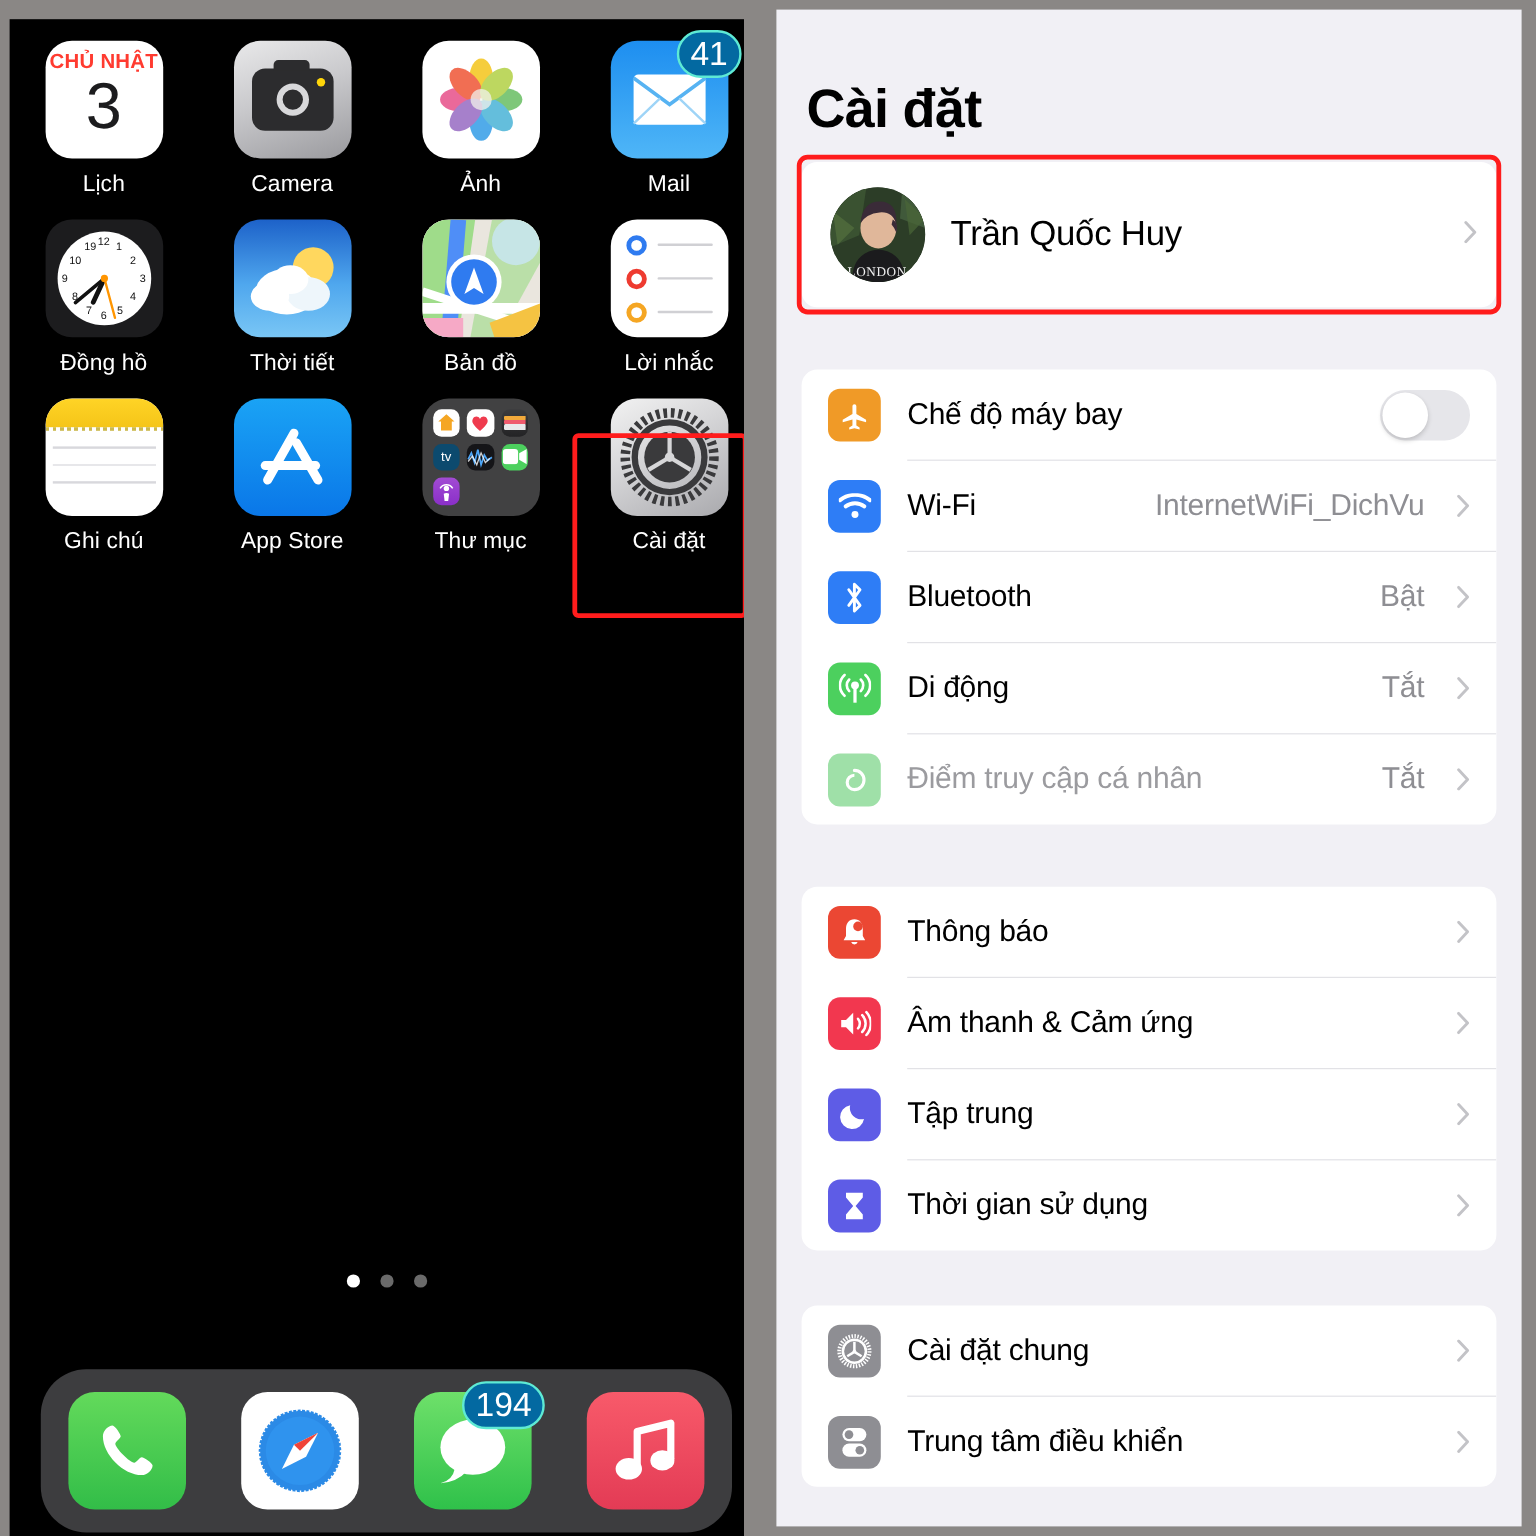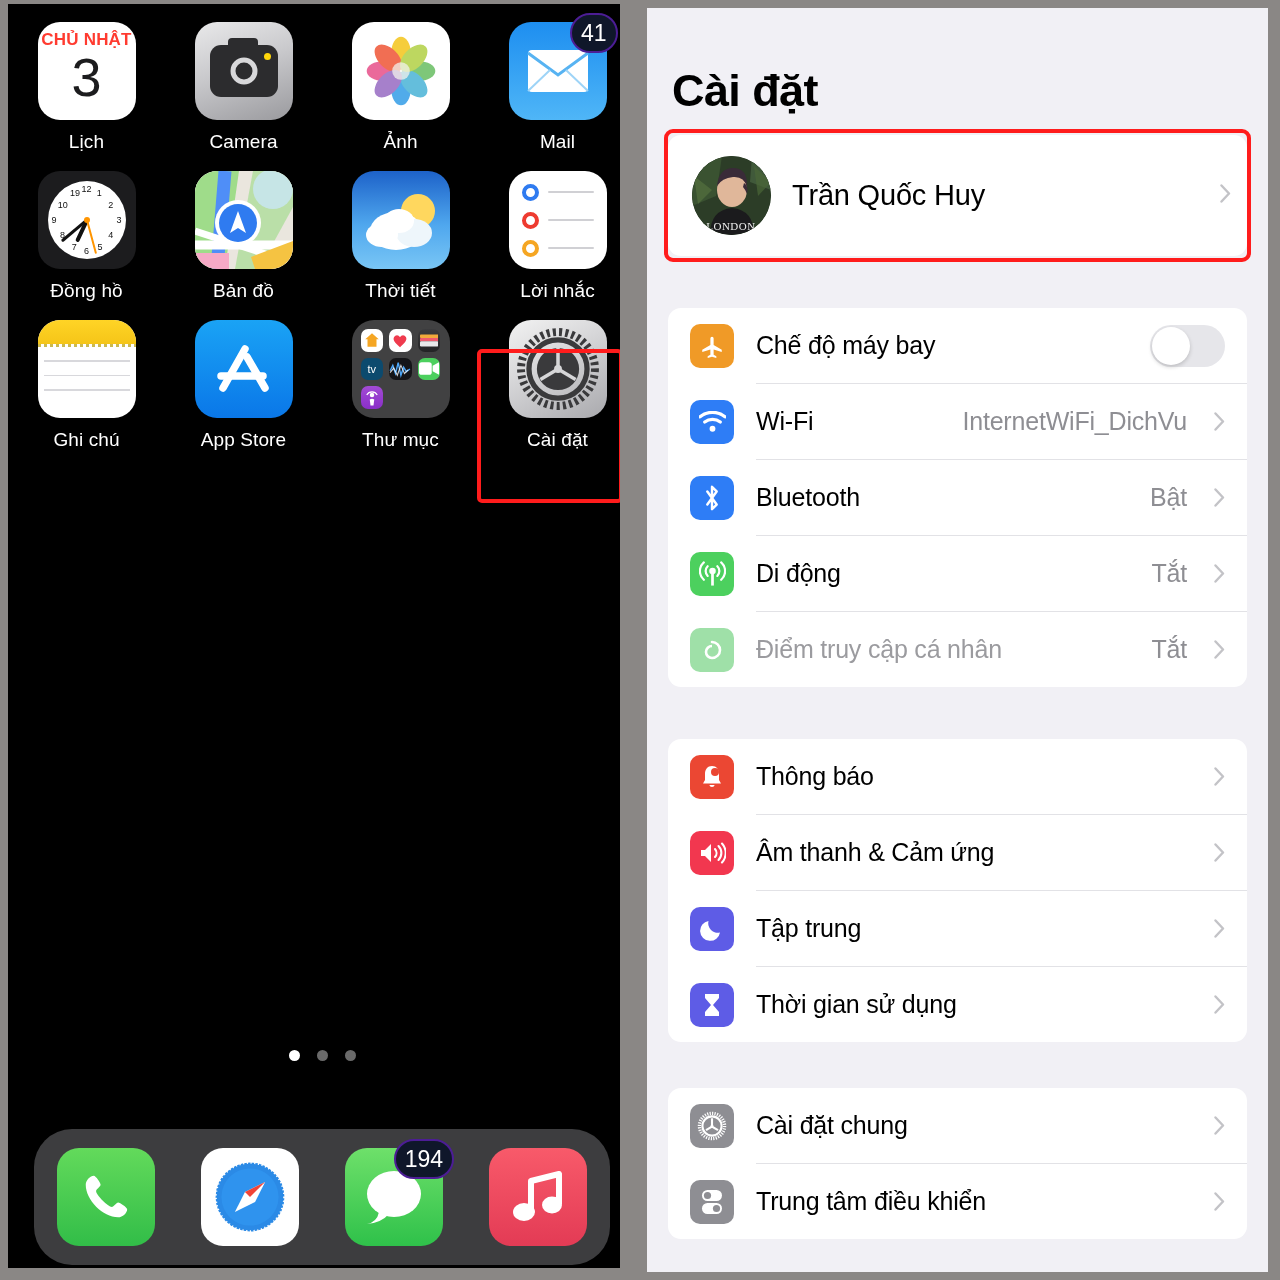--- a/index.html
+++ b/index.html
@@ -6,43 +6,43 @@
   body{
     width:1280px;height:1280px;overflow:hidden;
     background:#8a8785;
     font-family:"Liberation Sans","DejaVu Sans",sans-serif;
     -webkit-font-smoothing:antialiased;
   }
   .screen{position:absolute;inset:0;display:flex;}
 
   
   .home{
-    position:absolute;left:8px;top:4px;width:612px;height:1264px;
+    position:absolute;left:8px;top:16px;width:612px;height:1264px;
     background:#000;overflow:hidden;
   }
   .grid{
     position:absolute;left:0;top:18px;width:628px;
     display:grid;grid-template-columns:repeat(4,1fr);
     row-gap:18px;
   }
   .app{display:flex;flex-direction:column;align-items:center;}
   .icon{
     width:98px;height:98px;border-radius:22px;position:relative;
     overflow:hidden;flex:none;
   }
   .app .label{
     margin-top:11px;color:#fff;font-size:19px;letter-spacing:.1px;
     text-shadow:0 1px 3px rgba(0,0,0,.7);white-space:nowrap;
   }
   .badge{
     position:absolute;top:-9px;right:-11px;min-width:22px;height:40px;
-    border-radius:20px;background:#0f172a;color:#fff;
-    font-size:23px;font-weight:400;display:flex;align-items:center;
+    border-radius:20px;background:#0369a1;color:#fff;
+    font-size:28px;font-weight:400;display:flex;align-items:center;
     justify-content:center;padding:0 9px;box-sizing:border-box;
-    border:2px solid #4c1d95;z-index:5;
+    border:2px solid #5eead4;z-index:5;
   }
   .iconwrap{position:relative;}
 
   
   .ic-cal{background:#fff;display:flex;flex-direction:column;align-items:center;}
   .ic-cal .dow{color:#ff3b30;font-size:17px;font-weight:700;margin-top:8px;letter-spacing:.2px;}
   .ic-cal .dnum{color:#1c1c1e;font-size:54px;font-weight:300;line-height:.95;margin-top:2px;}
   
   .ic-photos{background:#fff;}
   
@@ -241,53 +241,53 @@
               <div class="chand" style="width:35px;height:2px;background:#ff9500;transform:translate(0,-50%) rotate(75deg);"></div>
               <div class="ctrcent"></div>
             </div>
           </div>
         </div>
         <div class="label">Đồng hồ</div>
       </div>
 
       <div class="app">
         <div class="iconwrap">
+          <div class="icon ic-weather">
+            <svg width="98" height="98" viewBox="0 0 98 98">
+              <circle cx="66" cy="40" r="17" fill="#ffd75e"></circle>
+              <ellipse cx="44" cy="60" rx="26" ry="19" fill="#fff"></ellipse>
+              <ellipse cx="62" cy="62" rx="18" ry="14" fill="#eef6fb"></ellipse>
+              <ellipse cx="30" cy="64" rx="16" ry="12" fill="#fff"></ellipse>
+              <ellipse cx="47" cy="50" rx="15" ry="12" fill="#fff"></ellipse>
+            </svg>
+          </div>
+        </div>
+        <div class="label">Thời tiết</div>
+      </div>
+
+      <div class="app">
+        <div class="iconwrap">
           <div class="icon ic-maps">
             <svg width="98" height="98" viewBox="0 0 98 98">
               <rect width="98" height="98" fill="#eae6de"></rect>
               <path d="M0 0 H44 L30 98 H0 Z" fill="#9fdc8a"></path>
               <path d="M58 0 H98 V36 L64 98 H40 Z" fill="#9fdc8a" opacity=".65"></path>
               <circle cx="78" cy="18" r="20" fill="#c9e6f5" opacity=".8"></circle>
               <path d="M30 0 L22 98" stroke="#4f8ef7" stroke-width="13" fill="none"></path>
               <path d="M0 74 H98" stroke="#fff" stroke-width="9" fill="none"></path>
               <path d="M0 60 L98 92" stroke="#fff" stroke-width="7" fill="none"></path>
               <path d="M0 82 H34 V98 H0 Z" fill="#f6a9c6"></path>
               <path d="M56 86 L98 70 V98 H60 Z" fill="#f5c342"></path>
               <circle cx="43" cy="52" r="23" fill="#fff"></circle>
               <circle cx="43" cy="52" r="19" fill="#2f7bf0"></circle>
               <path d="M43 40 L51 62 L43 57 L35 62 Z" fill="#fff"></path>
             </svg>
           </div>
         </div>
         <div class="label">Bản đồ</div>
-      </div>
-
-      <div class="app">
-        <div class="iconwrap">
-          <div class="icon ic-weather">
-            <svg width="98" height="98" viewBox="0 0 98 98">
-              <circle cx="66" cy="40" r="17" fill="#ffd75e"></circle>
-              <ellipse cx="44" cy="60" rx="26" ry="19" fill="#fff"></ellipse>
-              <ellipse cx="62" cy="62" rx="18" ry="14" fill="#eef6fb"></ellipse>
-              <ellipse cx="30" cy="64" rx="16" ry="12" fill="#fff"></ellipse>
-              <ellipse cx="47" cy="50" rx="15" ry="12" fill="#fff"></ellipse>
-            </svg>
-          </div>
-        </div>
-        <div class="label">Thời tiết</div>
       </div>
 
       <div class="app">
         <div class="iconwrap">
           <div class="icon ic-rem">
             <div class="remRow">
               <span class="remDot" style="border-color:#2f7bf0"></span>
               <span class="remLine"></span>
             </div>
             <div class="remRow">

